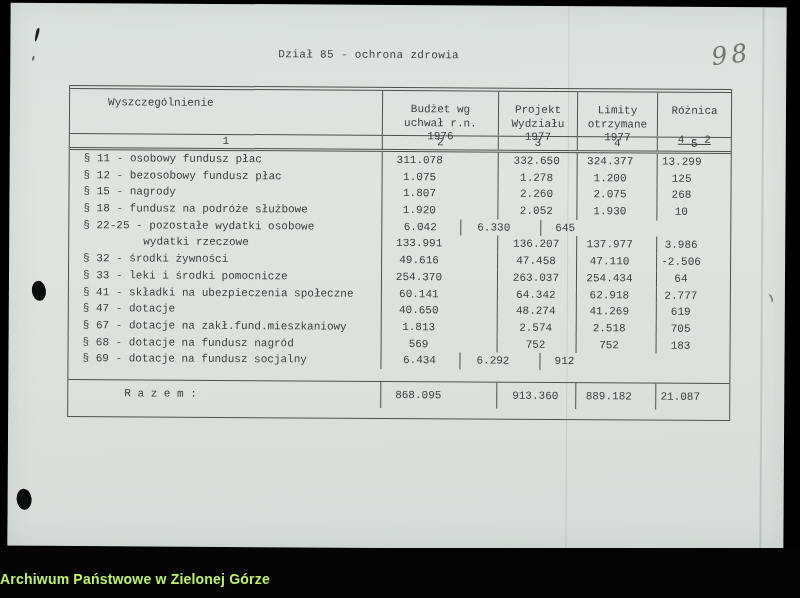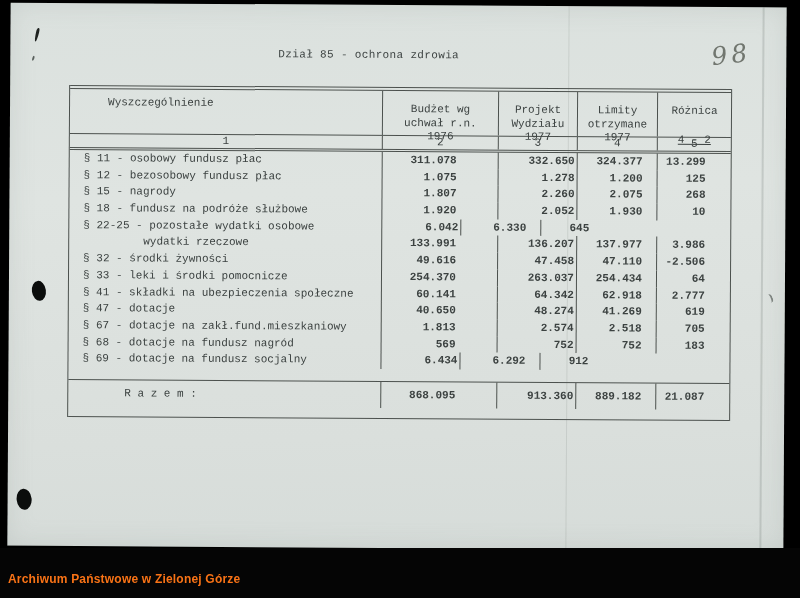--- a/index.html
+++ b/index.html
@@ -47,35 +47,35 @@
   .c5{width:74px;border-left:1px solid #4c514e;}
   .head{height:44px;}
   .hc{text-align:center;padding-top:12px;line-height:13.5px;}
   .hc.c1{text-align:left;padding-left:38px;padding-top:7px;}
   .hc .gap{margin-top:15px;text-decoration:underline;}
   .nums{height:14px;border-top:1px solid #4c514e;line-height:12px;}
   .nums div{text-align:center;}
   .br{height:16.7px;line-height:16.7px;}
   .cl{padding-left:14px;white-space:pre;}
   .cl.indent{padding-left:74px;}
-  .cv{text-align:right;font-weight:bold;}
+  .cv{text-align:center;}
   .cv.c2{padding-right:41px;}
   .cv.c3{padding-right:2px;}
   .cv.c4{padding-right:14px;}
   .cv.c5{padding-right:25px;}
   .blank-strip{height:11.9px;}
   .total{height:27px;border-top:1px solid #4c514e;line-height:26px;}
   .total .cl{padding-left:56px;}
   .endstrip{height:11px;border-bottom:1px solid #4c514e;}
 
   
   .footer-bar{position:absolute;left:0;top:548px;width:800px;height:50px;background:#050505;
     display:flex;align-items:center;padding-top:6px;}
-  .footer-bar span{color:#f97316;font-family:"Liberation Sans","DejaVu Sans",sans-serif;
-    font-weight:bold;font-size:12px;margin-left:8px;letter-spacing:0.2px;}
+  .footer-bar span{color:#bef264;font-family:"Liberation Sans","DejaVu Sans",sans-serif;
+    font-weight:bold;font-size:14px;margin-left:0;letter-spacing:0.2px;}
 </style>
 </head>
 <body>
 
 <div class="paper">
 
   <div class="crease one"></div>
   <div class="crease two"></div>
   <div class="pen-stroke"></div>
   <div class="pen-dot"></div>

